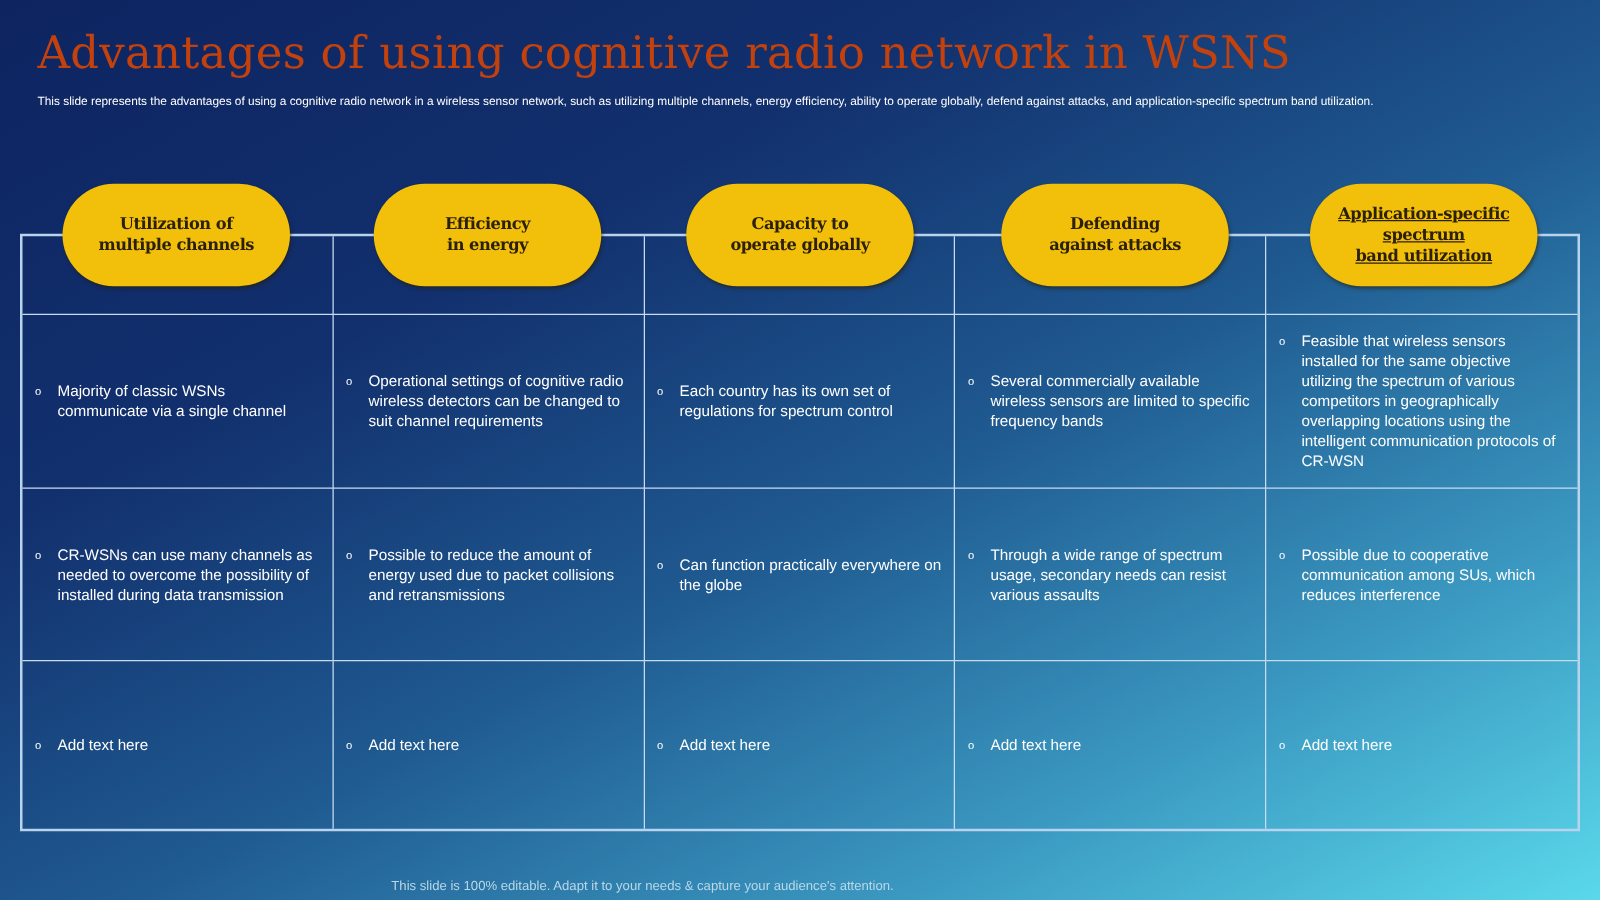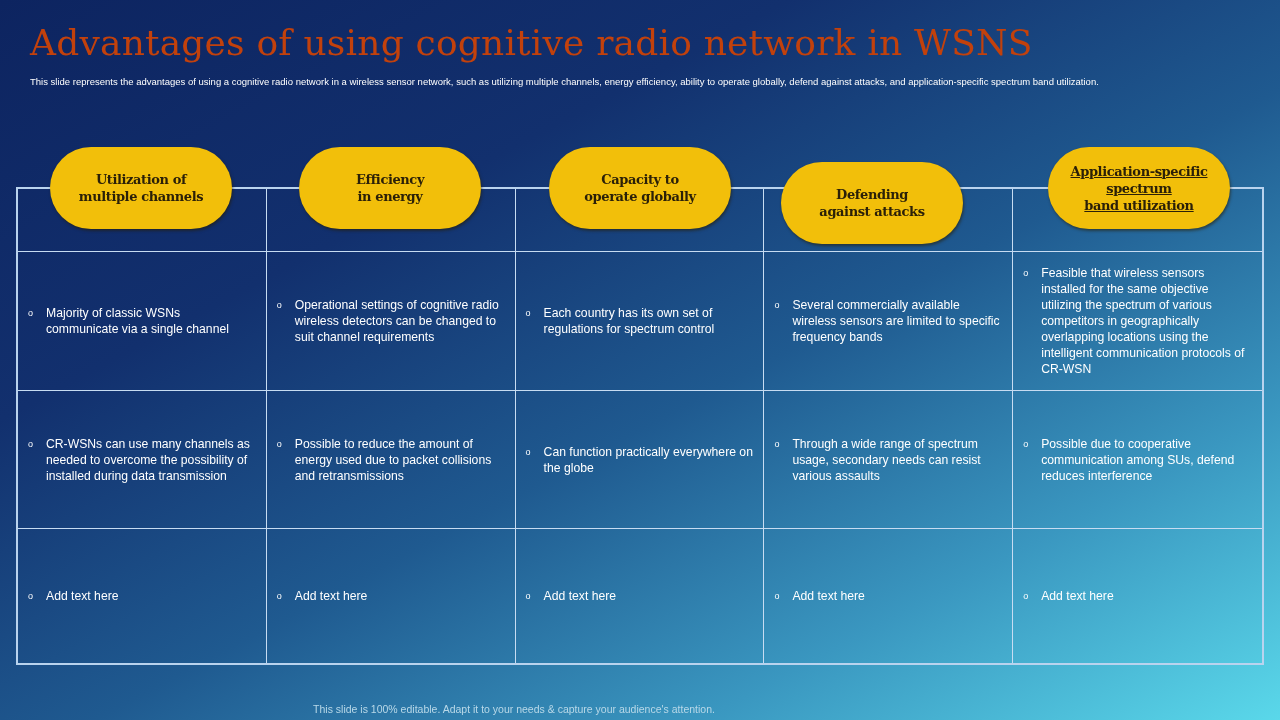--- a/index.html
+++ b/index.html
@@ -108,21 +108,21 @@
     </div>
     <div class="cell">
       <div class="bullet">
         <span class="dot">o</span>
         <span>Through a wide range of spectrum usage, secondary needs can resist various assaults</span>
       </div>
     </div>
     <div class="cell last-col">
       <div class="bullet">
         <span class="dot">o</span>
-        <span>Possible due to cooperative communication among SUs, defend reduces interference</span>
+        <span>Possible due to cooperative communication among SUs, which reduces interference</span>
       </div>
     </div>
     <div class="cell last-row">
       <div class="bullet">
         <span class="dot">o</span>
         <span>Add text here</span>
       </div>
     </div>
     <div class="cell last-row">
       <div class="bullet">
@@ -149,21 +149,21 @@
       </div>
     </div>
   </div>
 <div id="pills">
     <div class="pill" style="left: 50px;">Utilization of
 multiple channels</div>
     <div class="pill" style="left: 299px;">Efficiency
 in energy</div>
     <div class="pill" style="left: 549px;">Capacity to
 operate globally</div>
-    <div class="pill" style="left: 781px; margin-top: 15px;">Defending
+    <div class="pill" style="left: 801px;">Defending
 against attacks</div>
     <div class="pill" style="left: 1048px; text-decoration: underline;">Application-specific
 spectrum
 band utilization</div>
   </div>
 
 <div class="footer">This slide is 100% editable. Adapt it to your needs &amp; capture your audience's attention.</div>
 <div class="page-num">48</div>
 
 </body></html>

